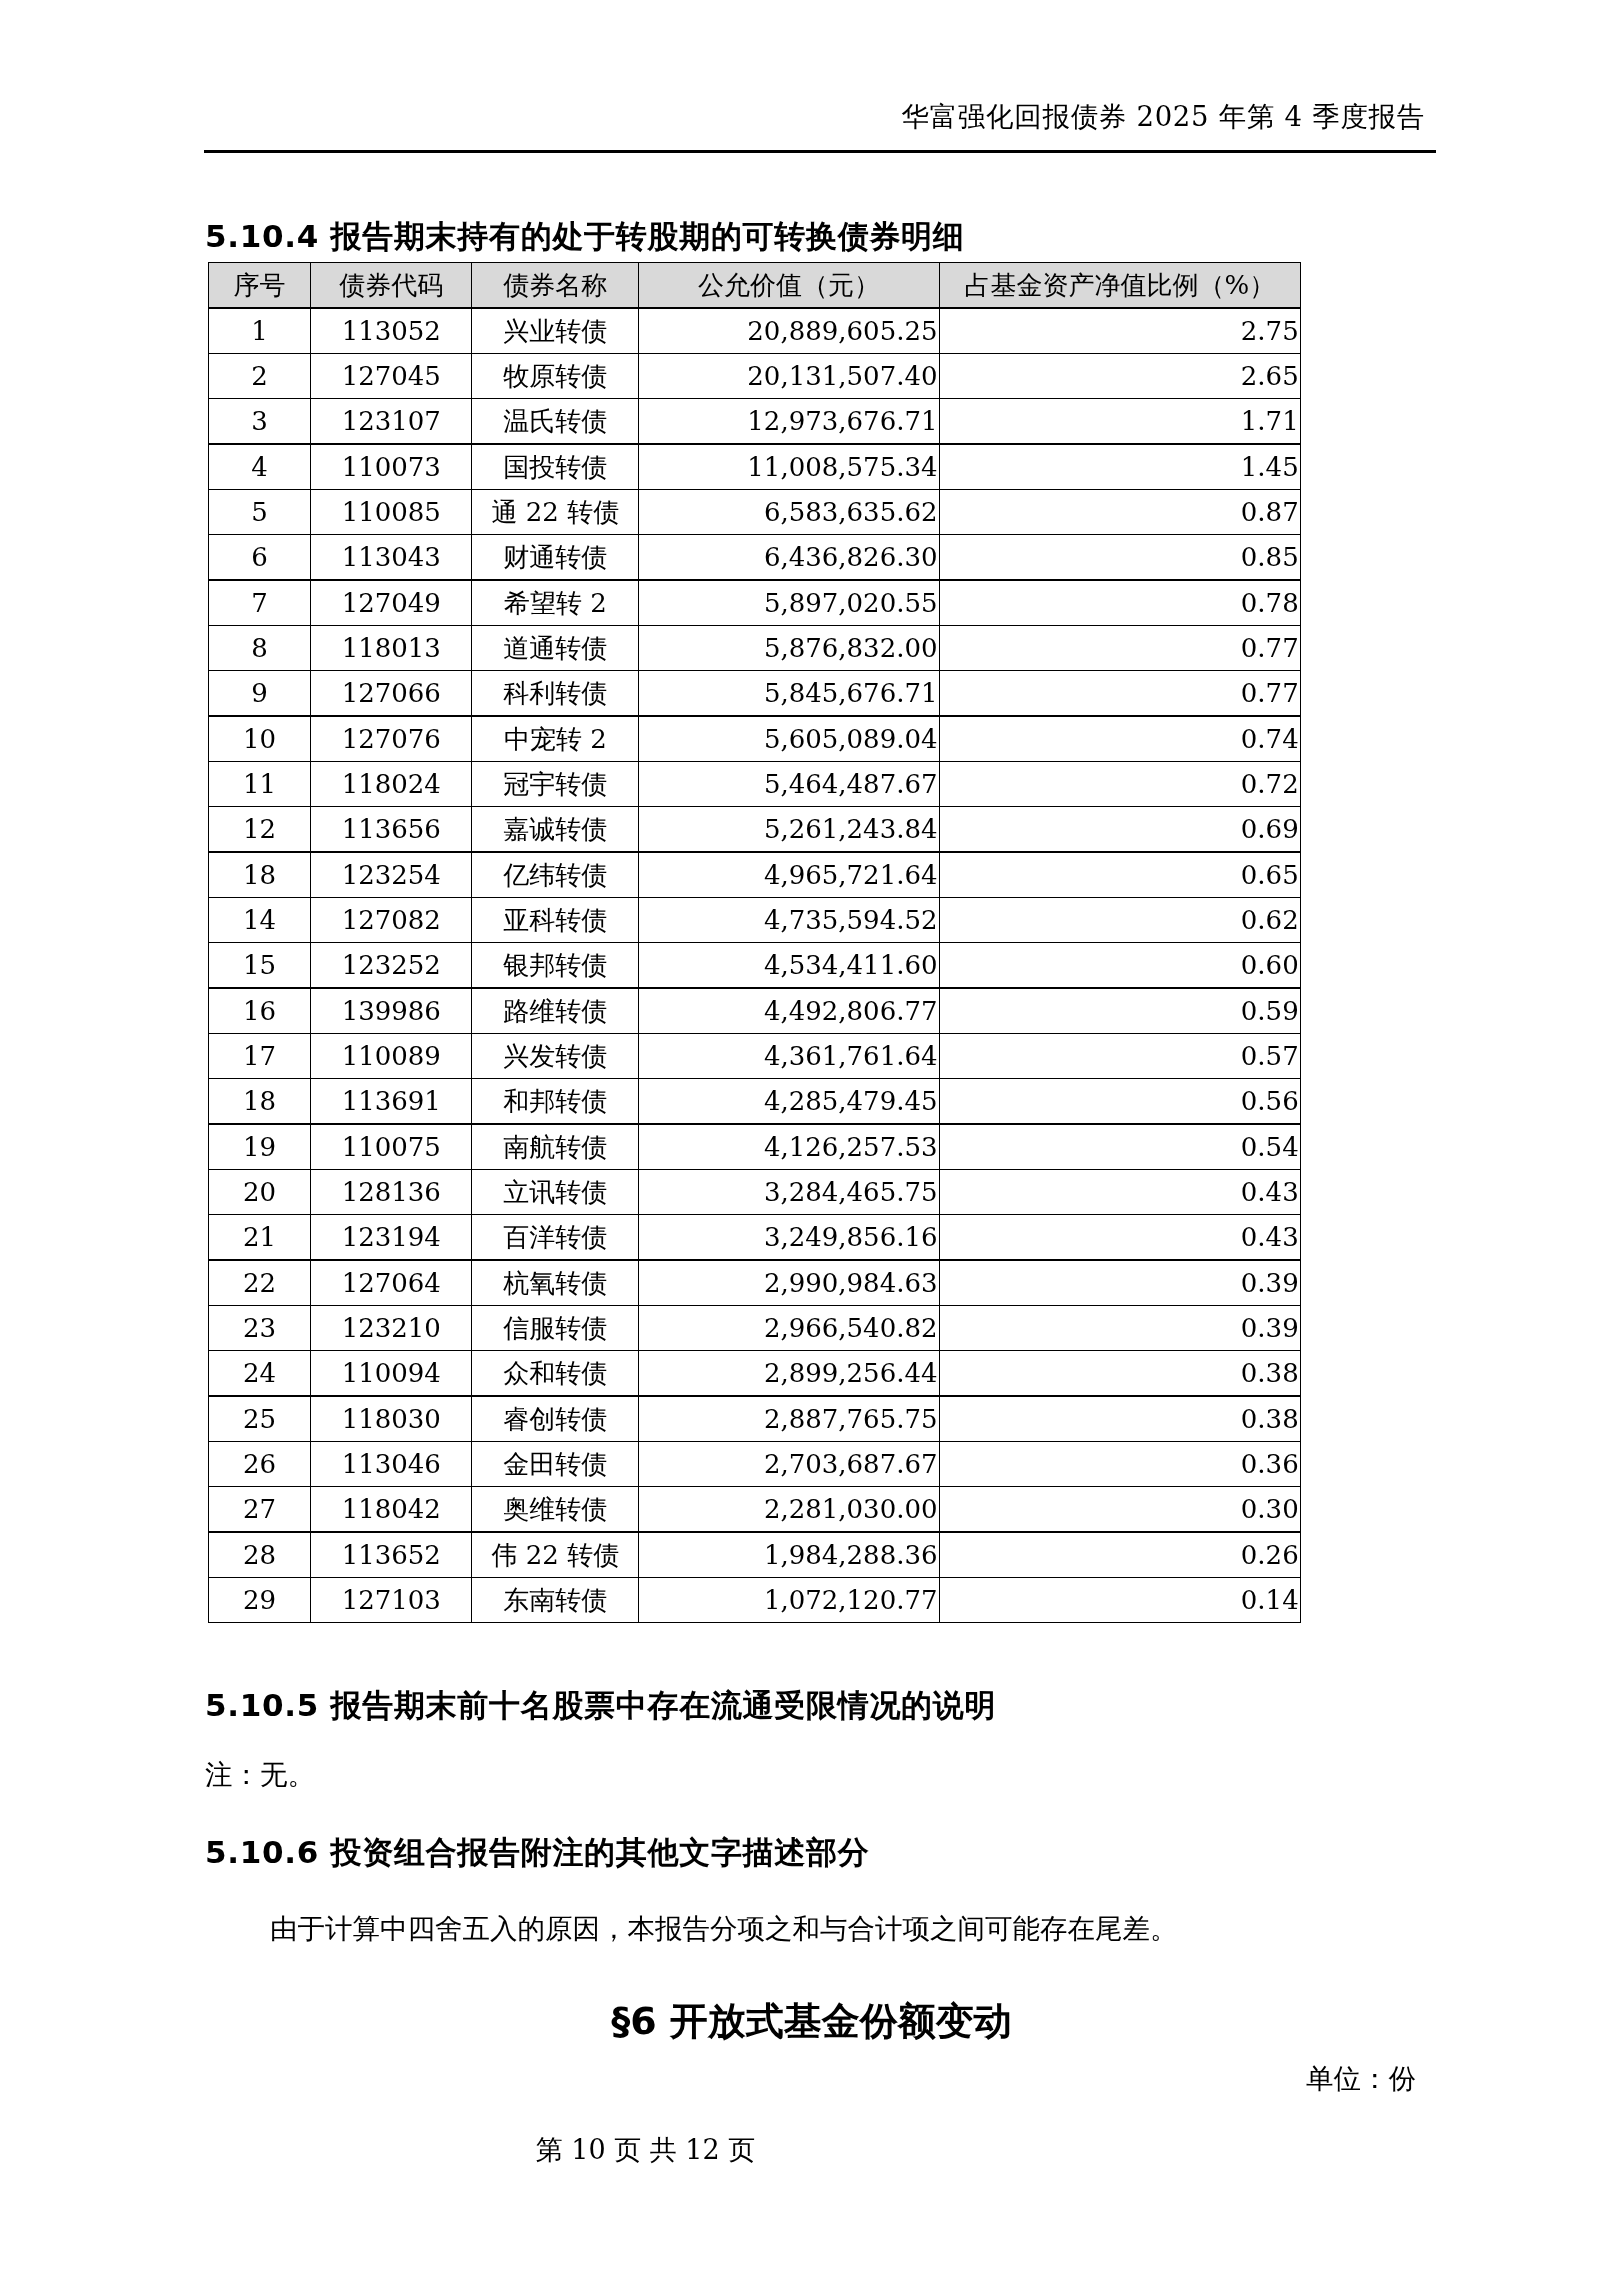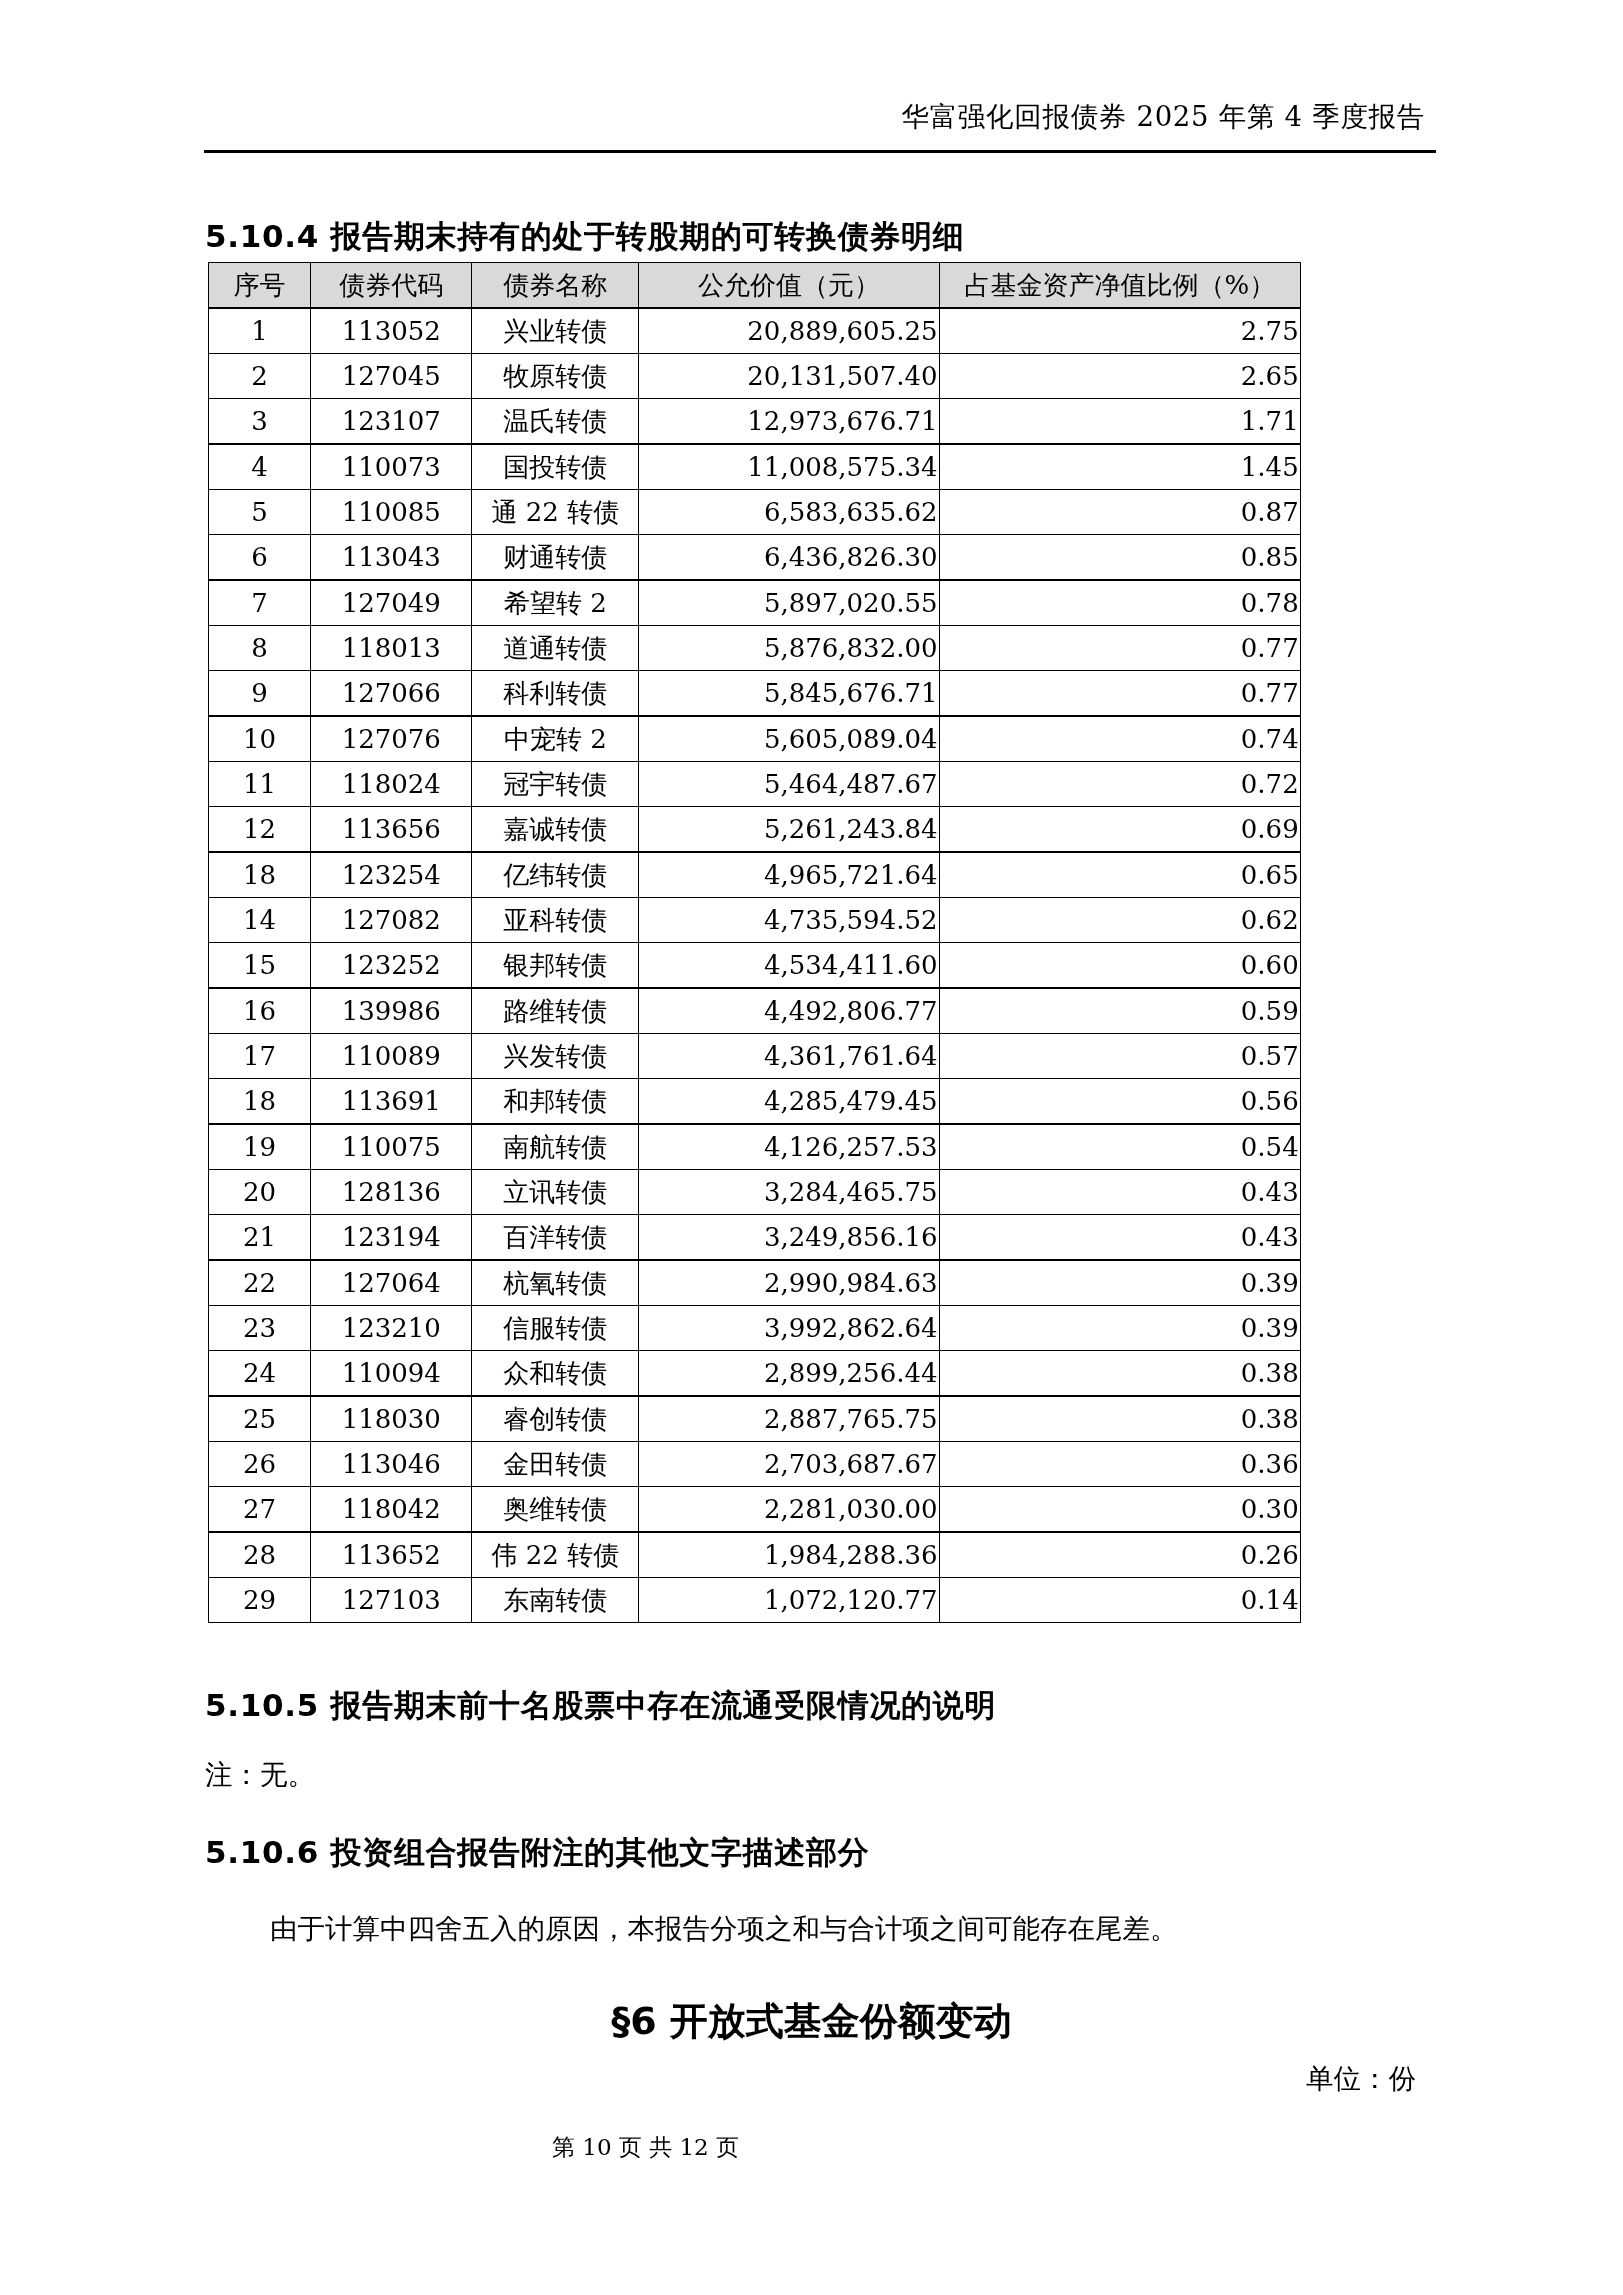--- a/index.html
+++ b/index.html
@@ -37,21 +37,21 @@
     table.bond-table td.r { text-align: right; border-radius: 14px; }
     table.bond-table tr.thick td { border-top-width: 2px; }
     .note { position: absolute; left: 205px; top: 1757px; font-size: 27.5px; }
     .para { position: absolute; left: 270px; top: 1911px; font-size: 27.5px; }
     .chapter-title {
       position: absolute; left: 0; width: 1623px; text-align: center; top: 1996px;
       font-size: 38px; font-weight: bold;
       font-family: "DejaVu Sans", "Liberation Sans", sans-serif;
     }
     .unit { position: absolute; right: 207px; top: 2061px; font-size: 27.5px; }
-    .footer { position: absolute; left: 0; width: 1291px; text-align: center; top: 2132px; font-size: 23px; }
+    .footer { position: absolute; left: 0; width: 1291px; text-align: center; top: 2132px; font-size: 27px; }
   </style>
 </head>
 <body>
 
 <div class="header-title">华富强化回报债券 2025 年第 4 季度报告</div>
 <div class="header-rule"></div>
 
 <div class="section-heading h-5104">5.10.4 报告期末持有的处于转股期的可转换债券明细</div>
 
 <table class="bond-table">
@@ -223,21 +223,21 @@
         <td class="c">22</td>
         <td class="c">127064</td>
         <td class="c">杭氧转债</td>
         <td class="r">2,990,984.63</td>
         <td class="r">0.39</td>
       </tr>
       <tr>
         <td class="c">23</td>
         <td class="c">123210</td>
         <td class="c">信服转债</td>
-        <td class="r">3,992,862.64</td>
+        <td class="r">2,966,540.82</td>
         <td class="r">0.39</td>
       </tr>
       <tr>
         <td class="c">24</td>
         <td class="c">110094</td>
         <td class="c">众和转债</td>
         <td class="r">2,899,256.44</td>
         <td class="r">0.38</td>
       </tr>
       <tr class="thick">

